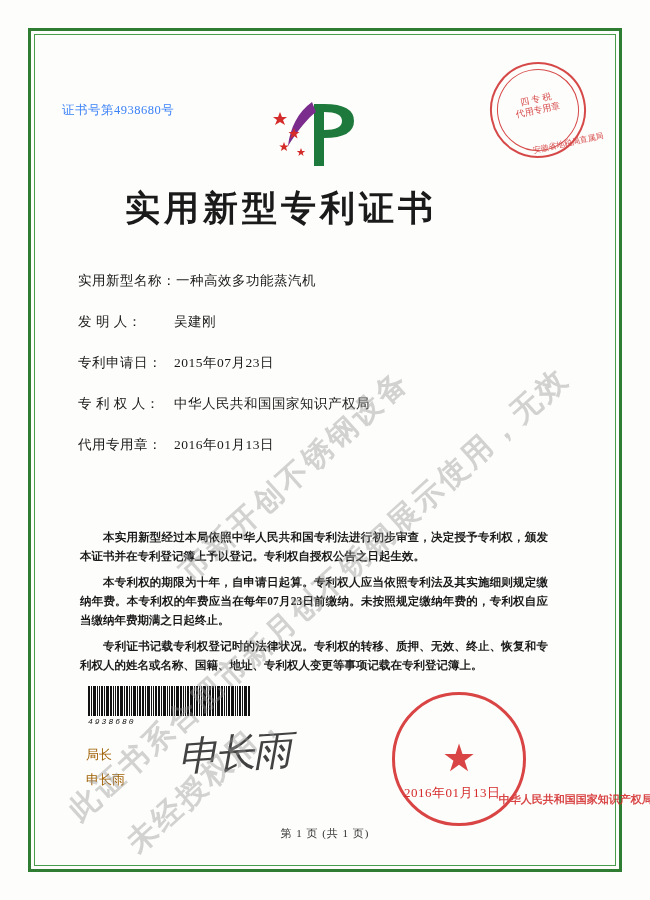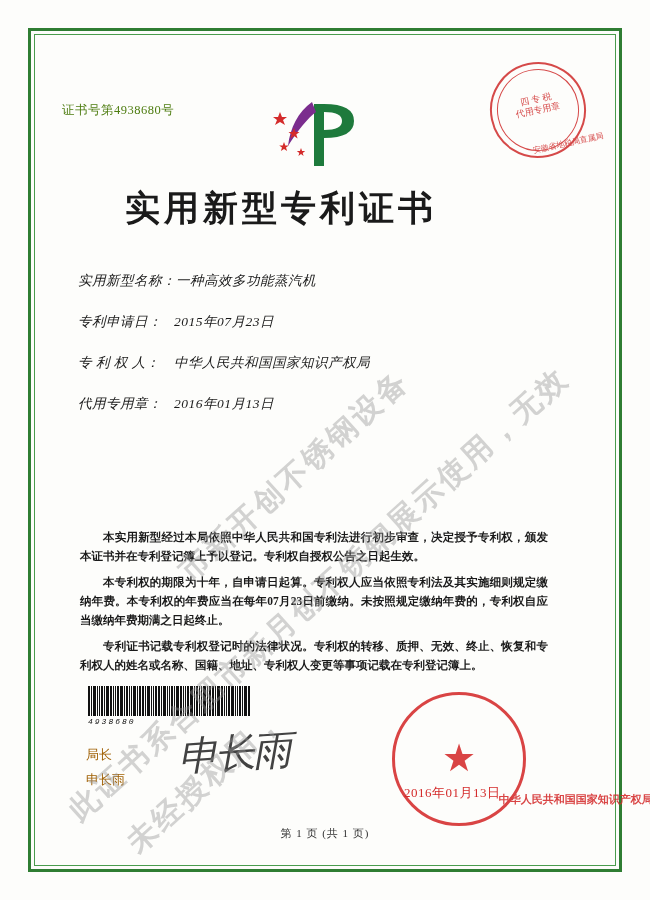--- a/index.html
+++ b/index.html
@@ -53,21 +53,21 @@
   .corner.tr { left: 600px; top: 28px;  border-left: none;  border-bottom: none; }
   .corner.bl { left: 28px;  top: 850px; border-right: none; border-top: none; }
   .corner.br { left: 600px; top: 850px; border-left: none;  border-top: none; }
 
   
   .cert-no {
     position: absolute;
     left: 62px;
     top: 102px;
     font-size: 12.5px;
-    color: #4d7c0f;
+    color: #3b82f6;
     letter-spacing: 0.5px;
   }
 
   
   .logo {
     position: absolute;
     left: 268px;
     top: 98px;
     width: 110px;
     height: 72px;
@@ -129,21 +129,20 @@
     color: #1a1a1a;
     font-family: "DejaVu Serif", serif;
   }
 
   
   .fields {
     position: absolute;
     left: 78px;
     top: 272px;
     width: 470px;
-    font-style: italic;
   }
   .field-row {
     display: flex;
     align-items: baseline;
     margin-bottom: 23px;
     font-size: 13.5px;
     color: #1a1a1a;
   }
   .field-label {
     flex: 0 0 96px;
@@ -341,20 +340,24 @@
   </div>
 
   <div class="doc-title">实用新型专利证书</div>
 
   <div class="fields">
     <div class="field-row">
       <div class="field-label">实用新型名称：</div>
       <div class="field-value">一种高效多功能蒸汽机</div>
     </div>
     <div class="field-row">
+      <div class="field-label">发 明 人：</div>
+      <div class="field-value">吴建刚</div>
+    </div>
+    <div class="field-row">
       <div class="field-label">专利申请日：</div>
       <div class="field-value">2015年07月23日</div>
     </div>
     <div class="field-row">
       <div class="field-label">专 利 权 人：</div>
       <div class="field-value">中华人民共和国国家知识产权局</div>
     </div>
     <div class="field-row">
       <div class="field-label">代用专用章：</div>
       <div class="field-value">2016年01月13日</div>

